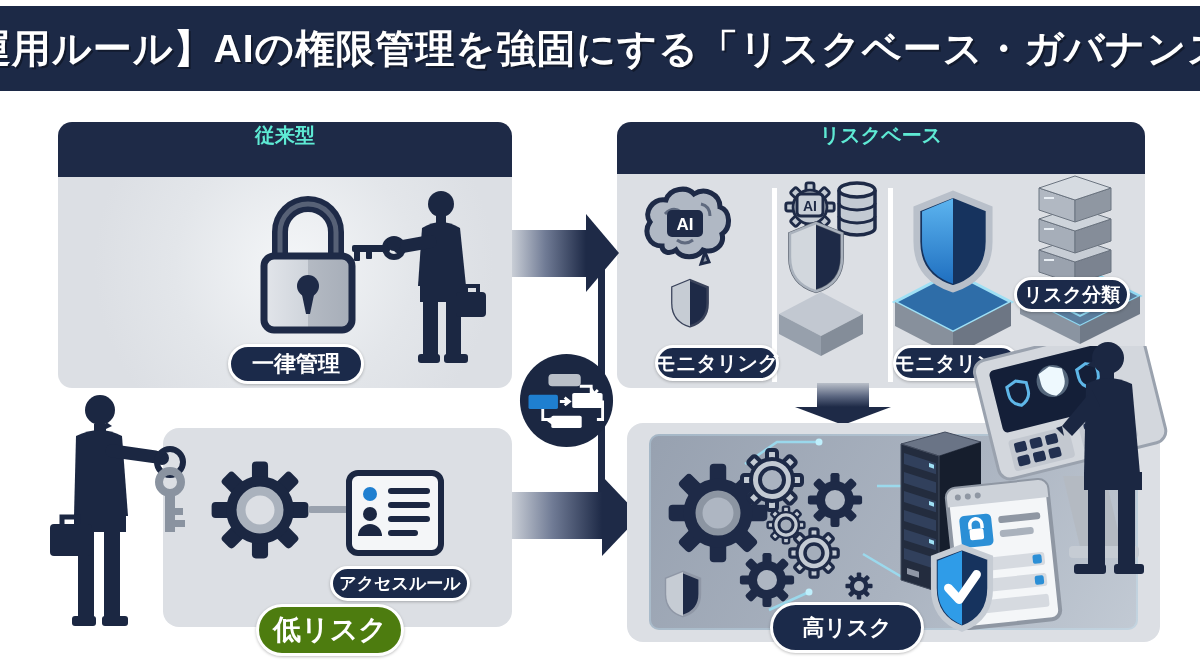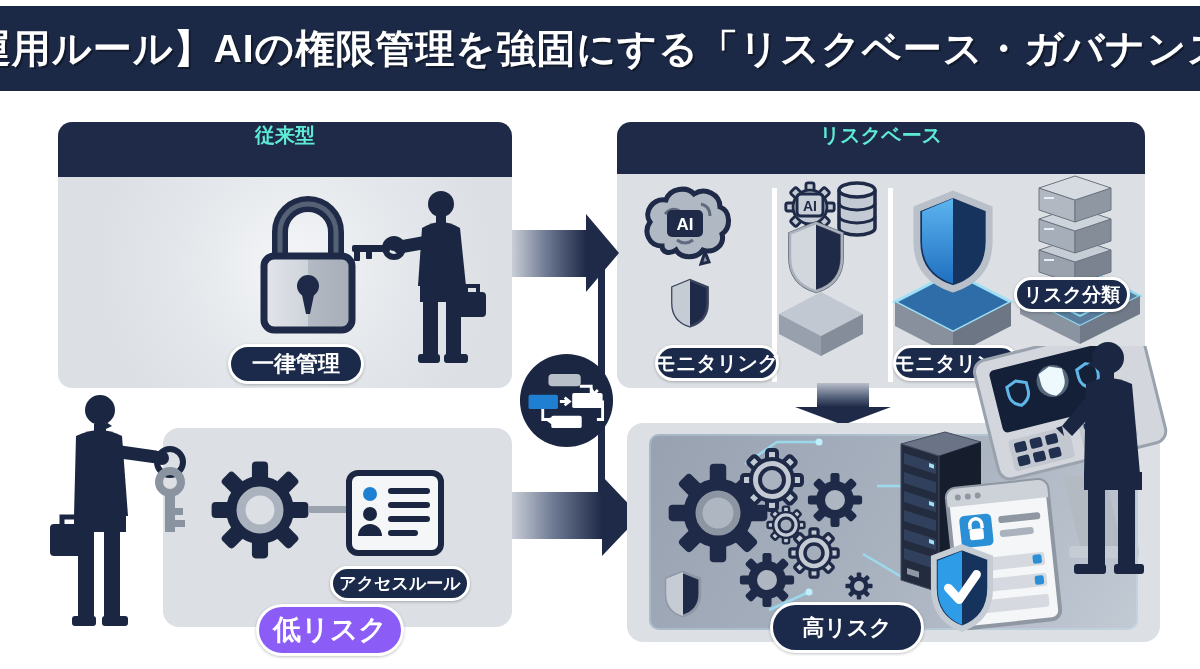--- a/index.html
+++ b/index.html
@@ -24,21 +24,21 @@
 
   
   .rb-head{left:617px;top:122px;width:528px;height:52px;}
   .rb-body{left:617px;top:174px;width:528px;height:214px;background:#dcdfe4;}
   .rb-divider{top:188px;width:5px;height:194px;background:#ffffff;}
 
   
   .pill{display:flex;align-items:center;justify-content:center;border-radius:999px;
     background:#1b2a4a;color:#ffffff;border:3px solid #ffffff;font-weight:800;
     box-shadow:0 1px 3px rgba(0,0,0,.25);white-space:nowrap;}
-  .pill-blue{background:#8b5cf6;}
+  .pill-blue{background:#4d7c0f;}
 
   
   .shaft-r{background:linear-gradient(90deg,#c9ced6 0%,#707b95 45%,#1e2a47 100%);}
   .head-r{width:0;height:0;}
   .shaft-d{background:linear-gradient(180deg,#b9bfc9 0%,#5c6781 55%,#1e2a47 100%);}
 
   .conn-line{background:#1e2a47;}
 
   
   .low-panel{left:163px;top:428px;width:349px;height:199px;background:#dcdfe4;border-radius:16px;}

